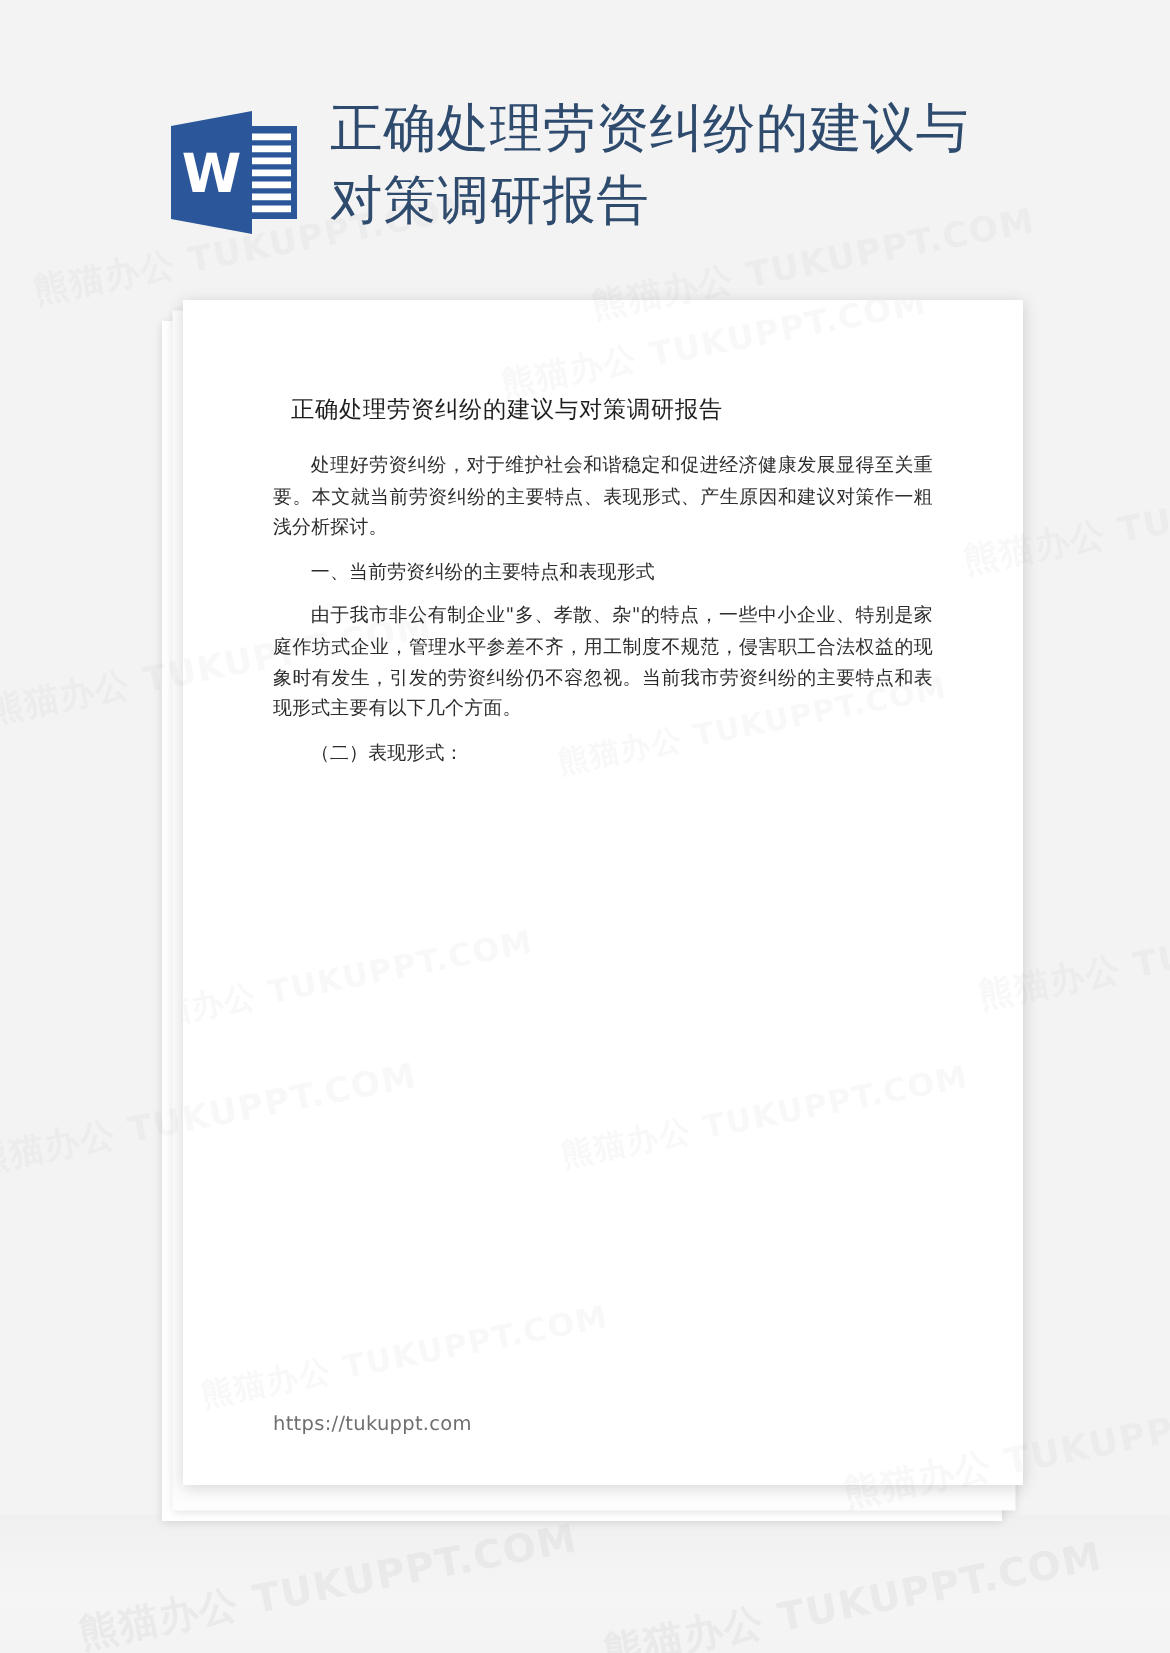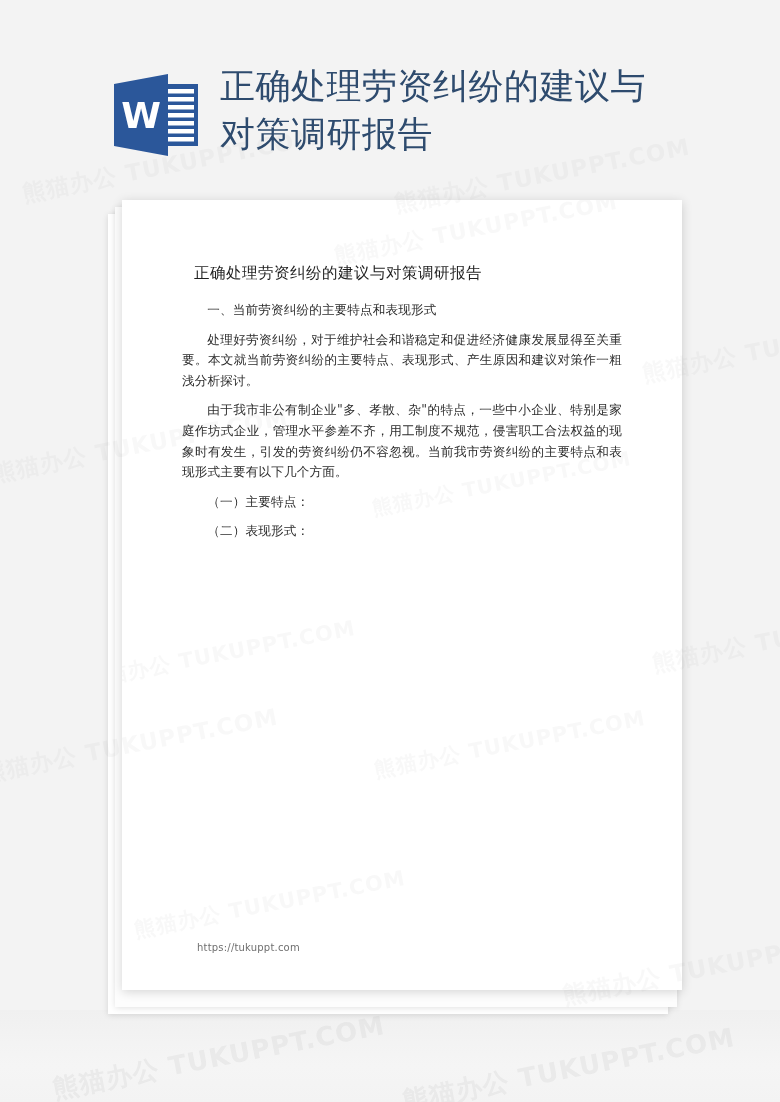--- a/index.html
+++ b/index.html
@@ -84,23 +84,23 @@
     font-size:12.6px;
     line-height:20.6px;
     margin:0 0 9px 0;
     text-align:justify;
     text-indent:2em;
     letter-spacing:0.15px;
     color:#2c2c2c;
   }
   .para.sub{ text-indent:2em; }
   .footer-url{
-    position:absolute;left:75px;top:742px;
+    position:absolute;left:60px;top:742px;
     font-family:"DejaVu Sans","Liberation Sans", sans-serif;
-    font-size:10px;
+    font-size:13px;
     color:#6f6f6f;
     letter-spacing:0.2px;
   }
   
   .bottom-band{
     position:absolute;left:0;top:1010px;width:780px;height:92px;
     background:linear-gradient(180deg,#f0f0f0 0%,#f5f5f5 60%,#f3f3f3 100%);
     z-index:1;
   }
 </style>
@@ -140,24 +140,23 @@
   <div class="page-inner">
 
     <div class="wm onpaper" style="left:210px;top:14px;font-size:22px;">熊猫办公 TUKUPPT.COM</div>
     <div class="wm onpaper" style="left:248px;top:270px;font-size:20px;">熊猫办公 TUKUPPT.COM</div>
     <div class="wm onpaper" style="left:-40px;top:440px;font-size:21px;">熊猫办公 TUKUPPT.COM</div>
     <div class="wm onpaper" style="left:250px;top:530px;font-size:21px;">熊猫办公 TUKUPPT.COM</div>
     <div class="wm onpaper" style="left:10px;top:690px;font-size:21px;">熊猫办公 TUKUPPT.COM</div>
 
     <div class="page-body">
       <div class="doc-h1">正确处理劳资纠纷的建议与对策调研报告</div>
+      <p class="para">处理好劳资纠纷，对于维护社会和谐稳定和促进经济健康发展显得至关重要。本文就当前劳资纠纷的主要特点、表现形式、产生原因和建议对策作一粗浅分析探讨。</p>
       <p class="para sub">一、当前劳资纠纷的主要特点和表现形式</p>
-      <p class="para">处理好劳资纠纷，对于维护社会和谐稳定和促进经济健康发展显得至关重要。本文就当前劳资纠纷的主要特点、表现形式、产生原因和建议对策作一粗浅分析探讨。</p>
       <p class="para">由于我市非公有制企业"多、孝散、杂"的特点，一些中小企业、特别是家庭作坊式企业，管理水平参差不齐，用工制度不规范，侵害职工合法权益的现象时有发生，引发的劳资纠纷仍不容忽视。当前我市劳资纠纷的主要特点和表现形式主要有以下几个方面。</p>
-      <p class="para sub">（一）主要特点：</p>
       <p class="para sub">（二）表现形式：</p>
 
     </div>
 
     <div class="footer-url">https://tukuppt.com</div>
   </div>
 </div>
 
 <div class="wm-layer">
   <div class="wm faint" style="left:392px;top:160px;font-size:23px;">熊猫办公 TUKUPPT.COM</div>

